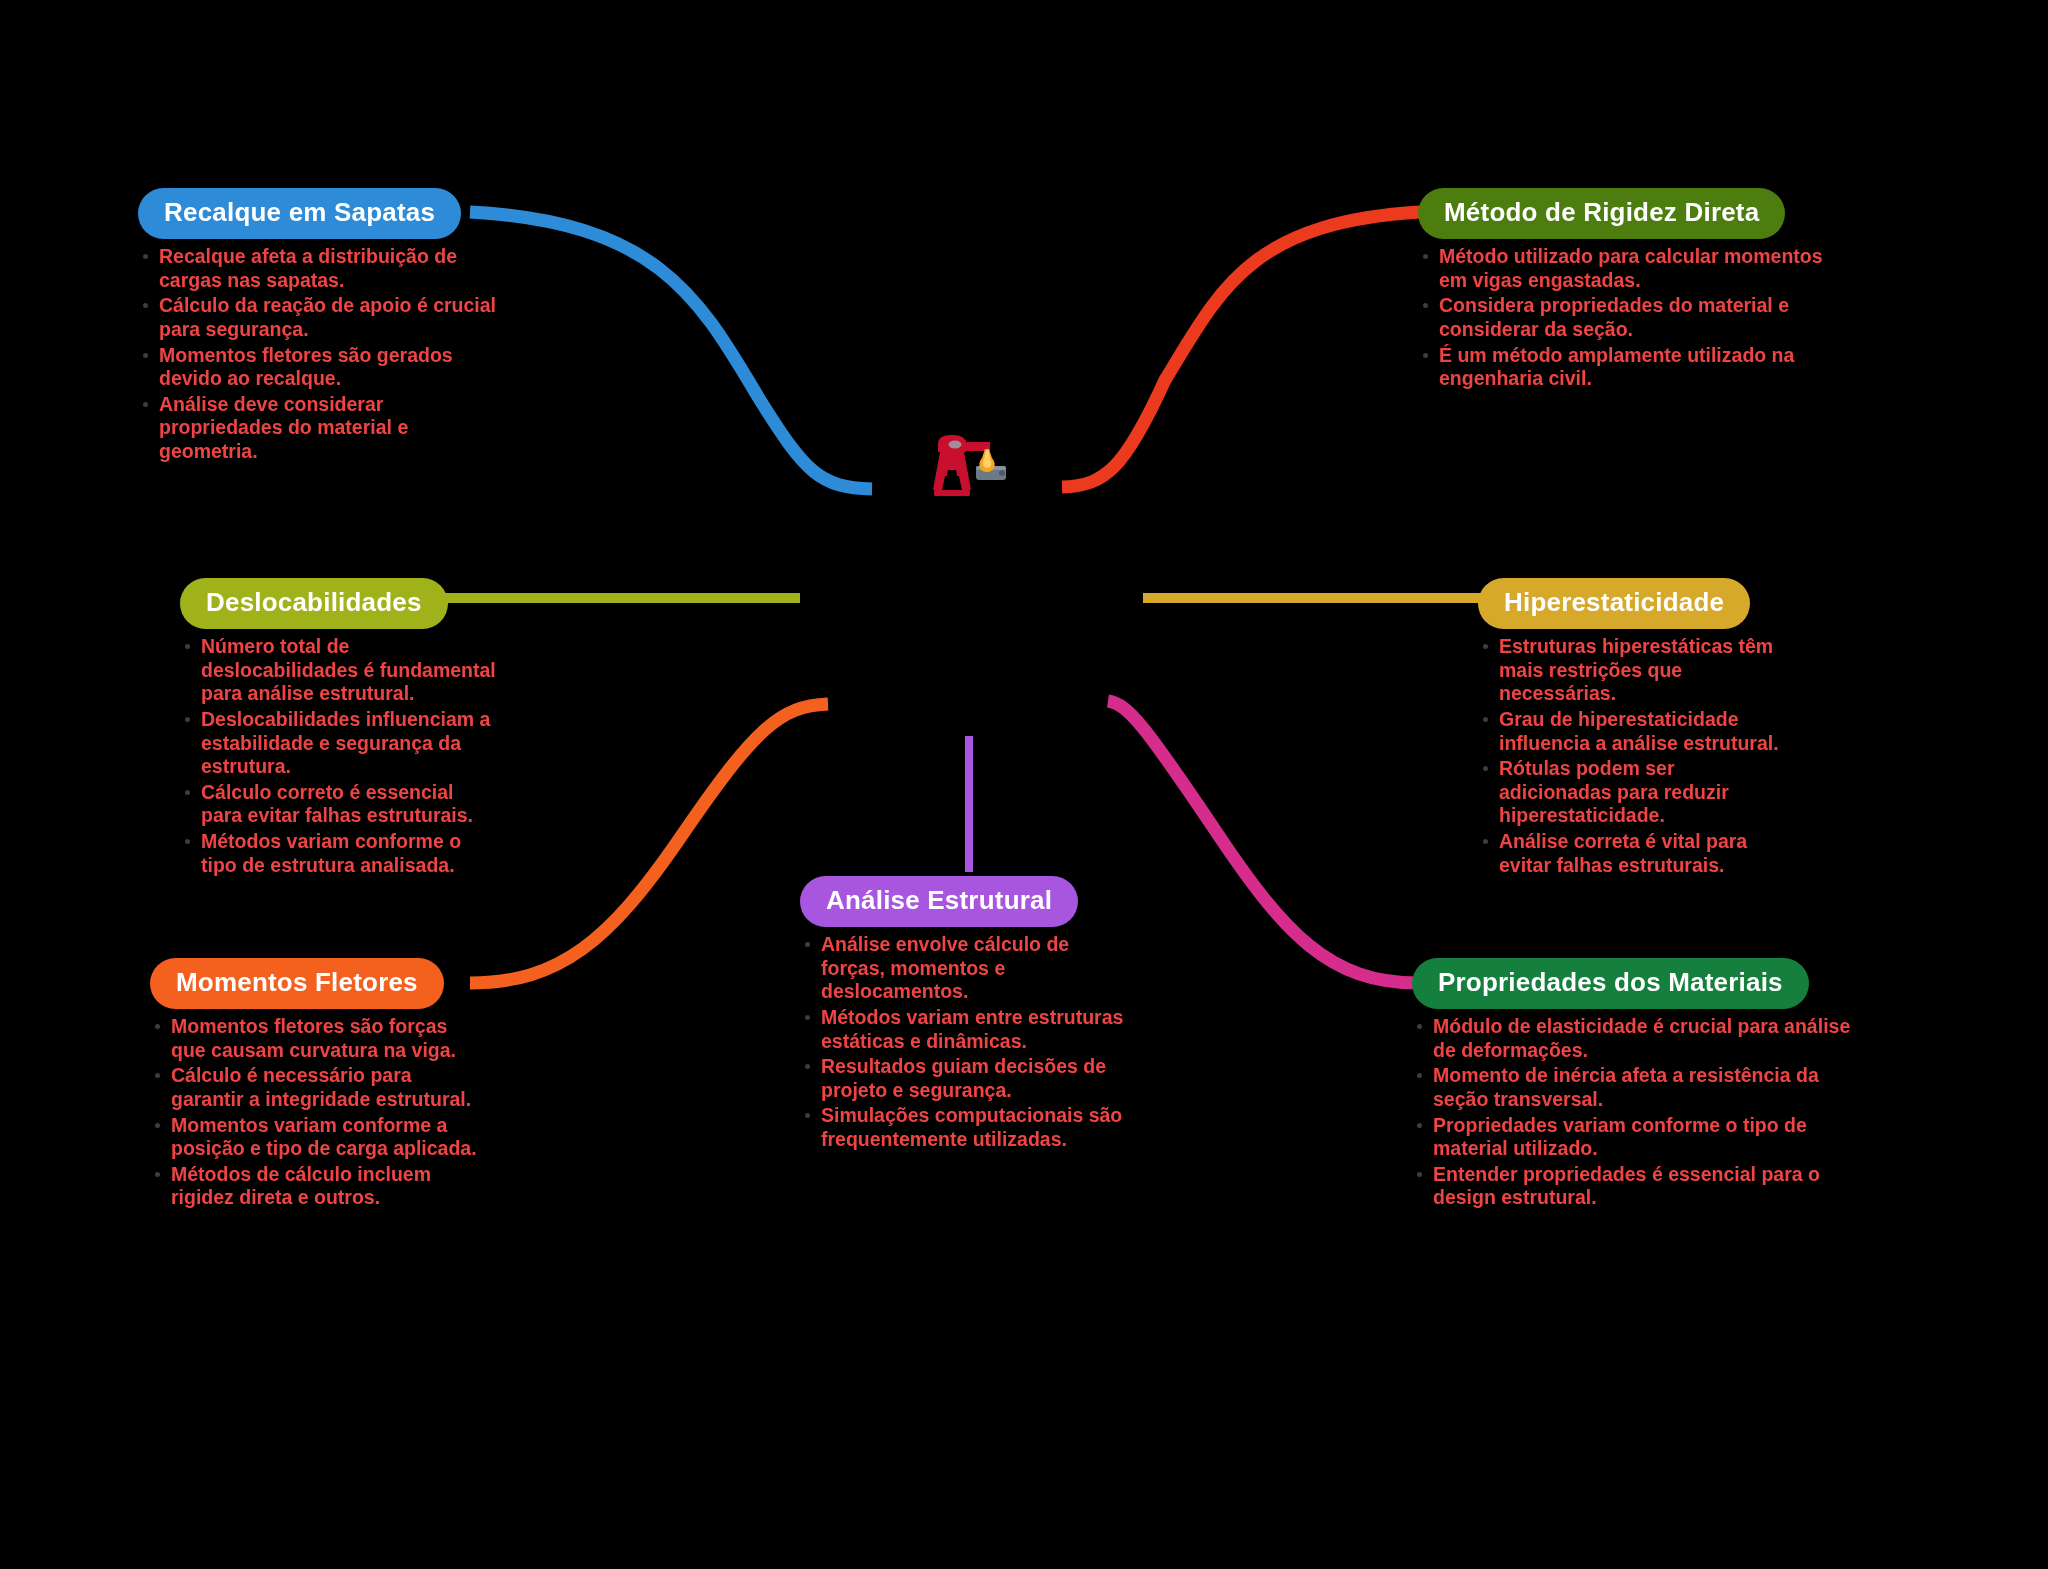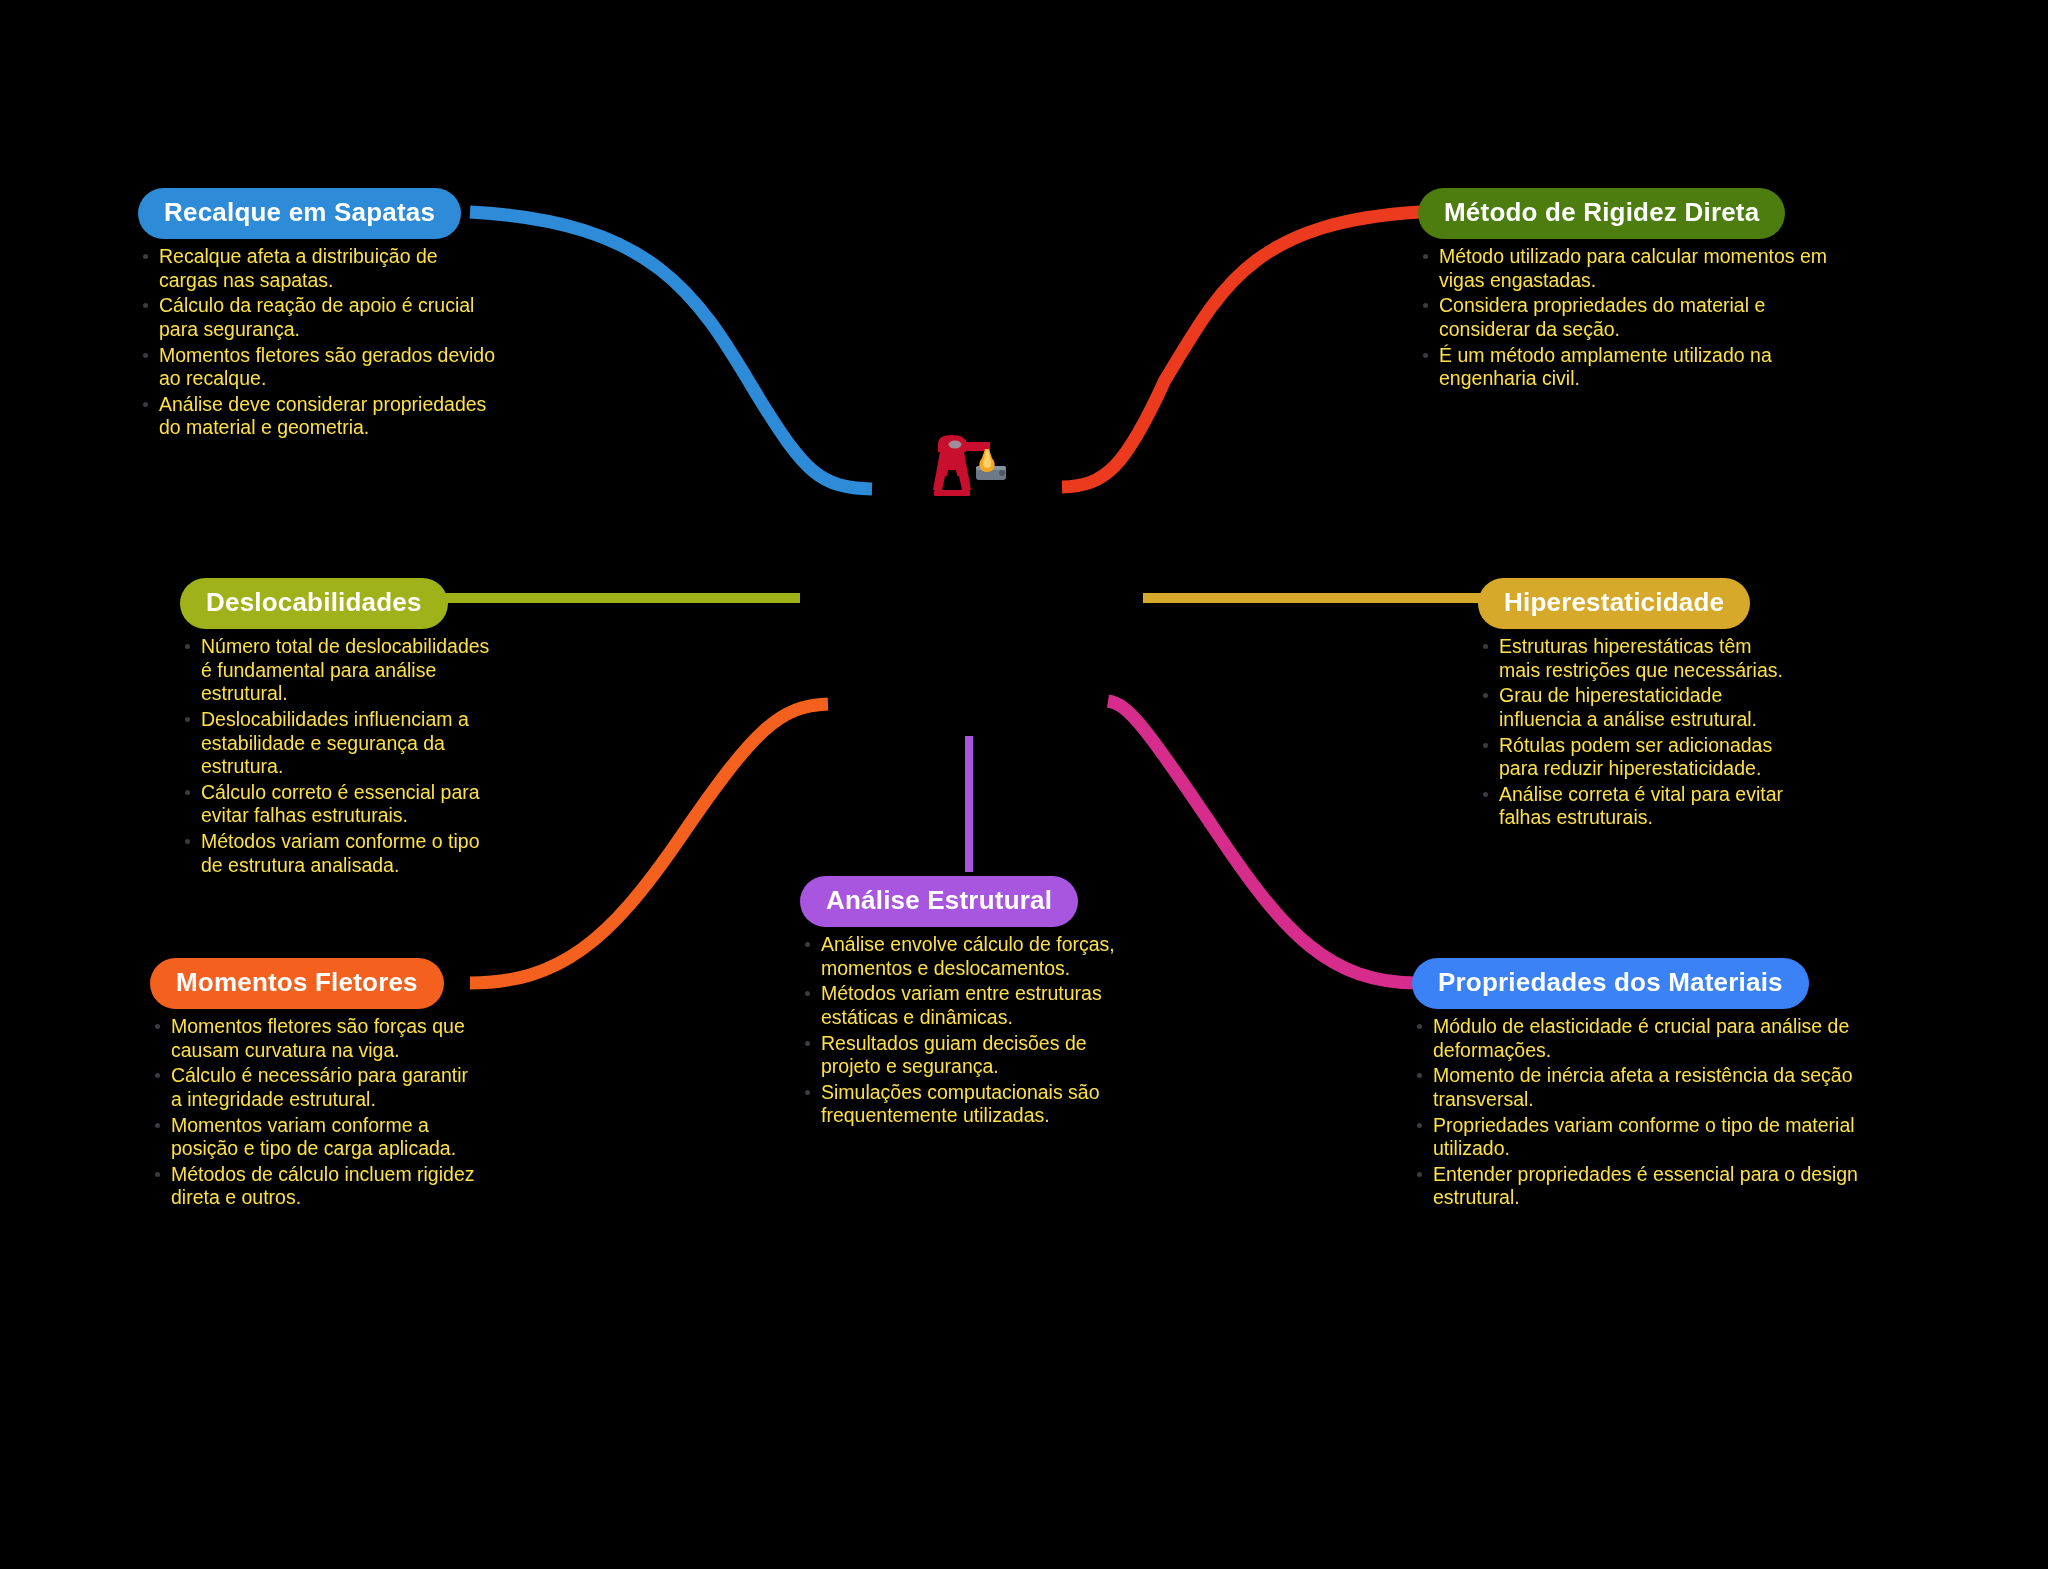--- a/index.html
+++ b/index.html
@@ -48,23 +48,23 @@
   }
   .chip-row.left   { justify-content: flex-start; }
 
   ul.bullets {
     list-style: none;
     margin: 6px 0 0 0;
     padding: 0;
   }
   ul.bullets li {
     position: relative;
-    color: #fde047;
+    color: #ef4444;
     font-size: 19.5px;
-    font-weight: normal;
+    font-weight: bold;
     line-height: 1.21;
     padding-left: 21px;
     margin-bottom: 2px;
     text-rendering: optimizeLegibility;
   }
   ul.bullets li:before {
     content: "";
     position: absolute;
     left: 5px;
     top: 9px;
@@ -192,21 +192,21 @@
     <ul class="bullets">
       <li>Momentos fletores são forças que causam curvatura na viga.</li>
       <li>Cálculo é necessário para garantir a integridade estrutural.</li>
       <li>Momentos variam conforme a posição e tipo de carga aplicada.</li>
       <li>Métodos de cálculo incluem rigidez direta e outros.</li>
     </ul>
   </div>
 
   <div class="branch" id="b-propriedades">
     <div class="chip-row left">
-      <span class="chip" style="background:#3b82f6;">Propriedades dos Materiais</span>
+      <span class="chip" style="background:#15803d;">Propriedades dos Materiais</span>
     </div>
     <ul class="bullets">
       <li>Módulo de elasticidade é crucial para análise de deformações.</li>
       <li>Momento de inércia afeta a resistência da seção transversal.</li>
       <li>Propriedades variam conforme o tipo de material utilizado.</li>
       <li>Entender propriedades é essencial para o design estrutural.</li>
     </ul>
   </div>
 
   <div class="branch" id="b-analise">

